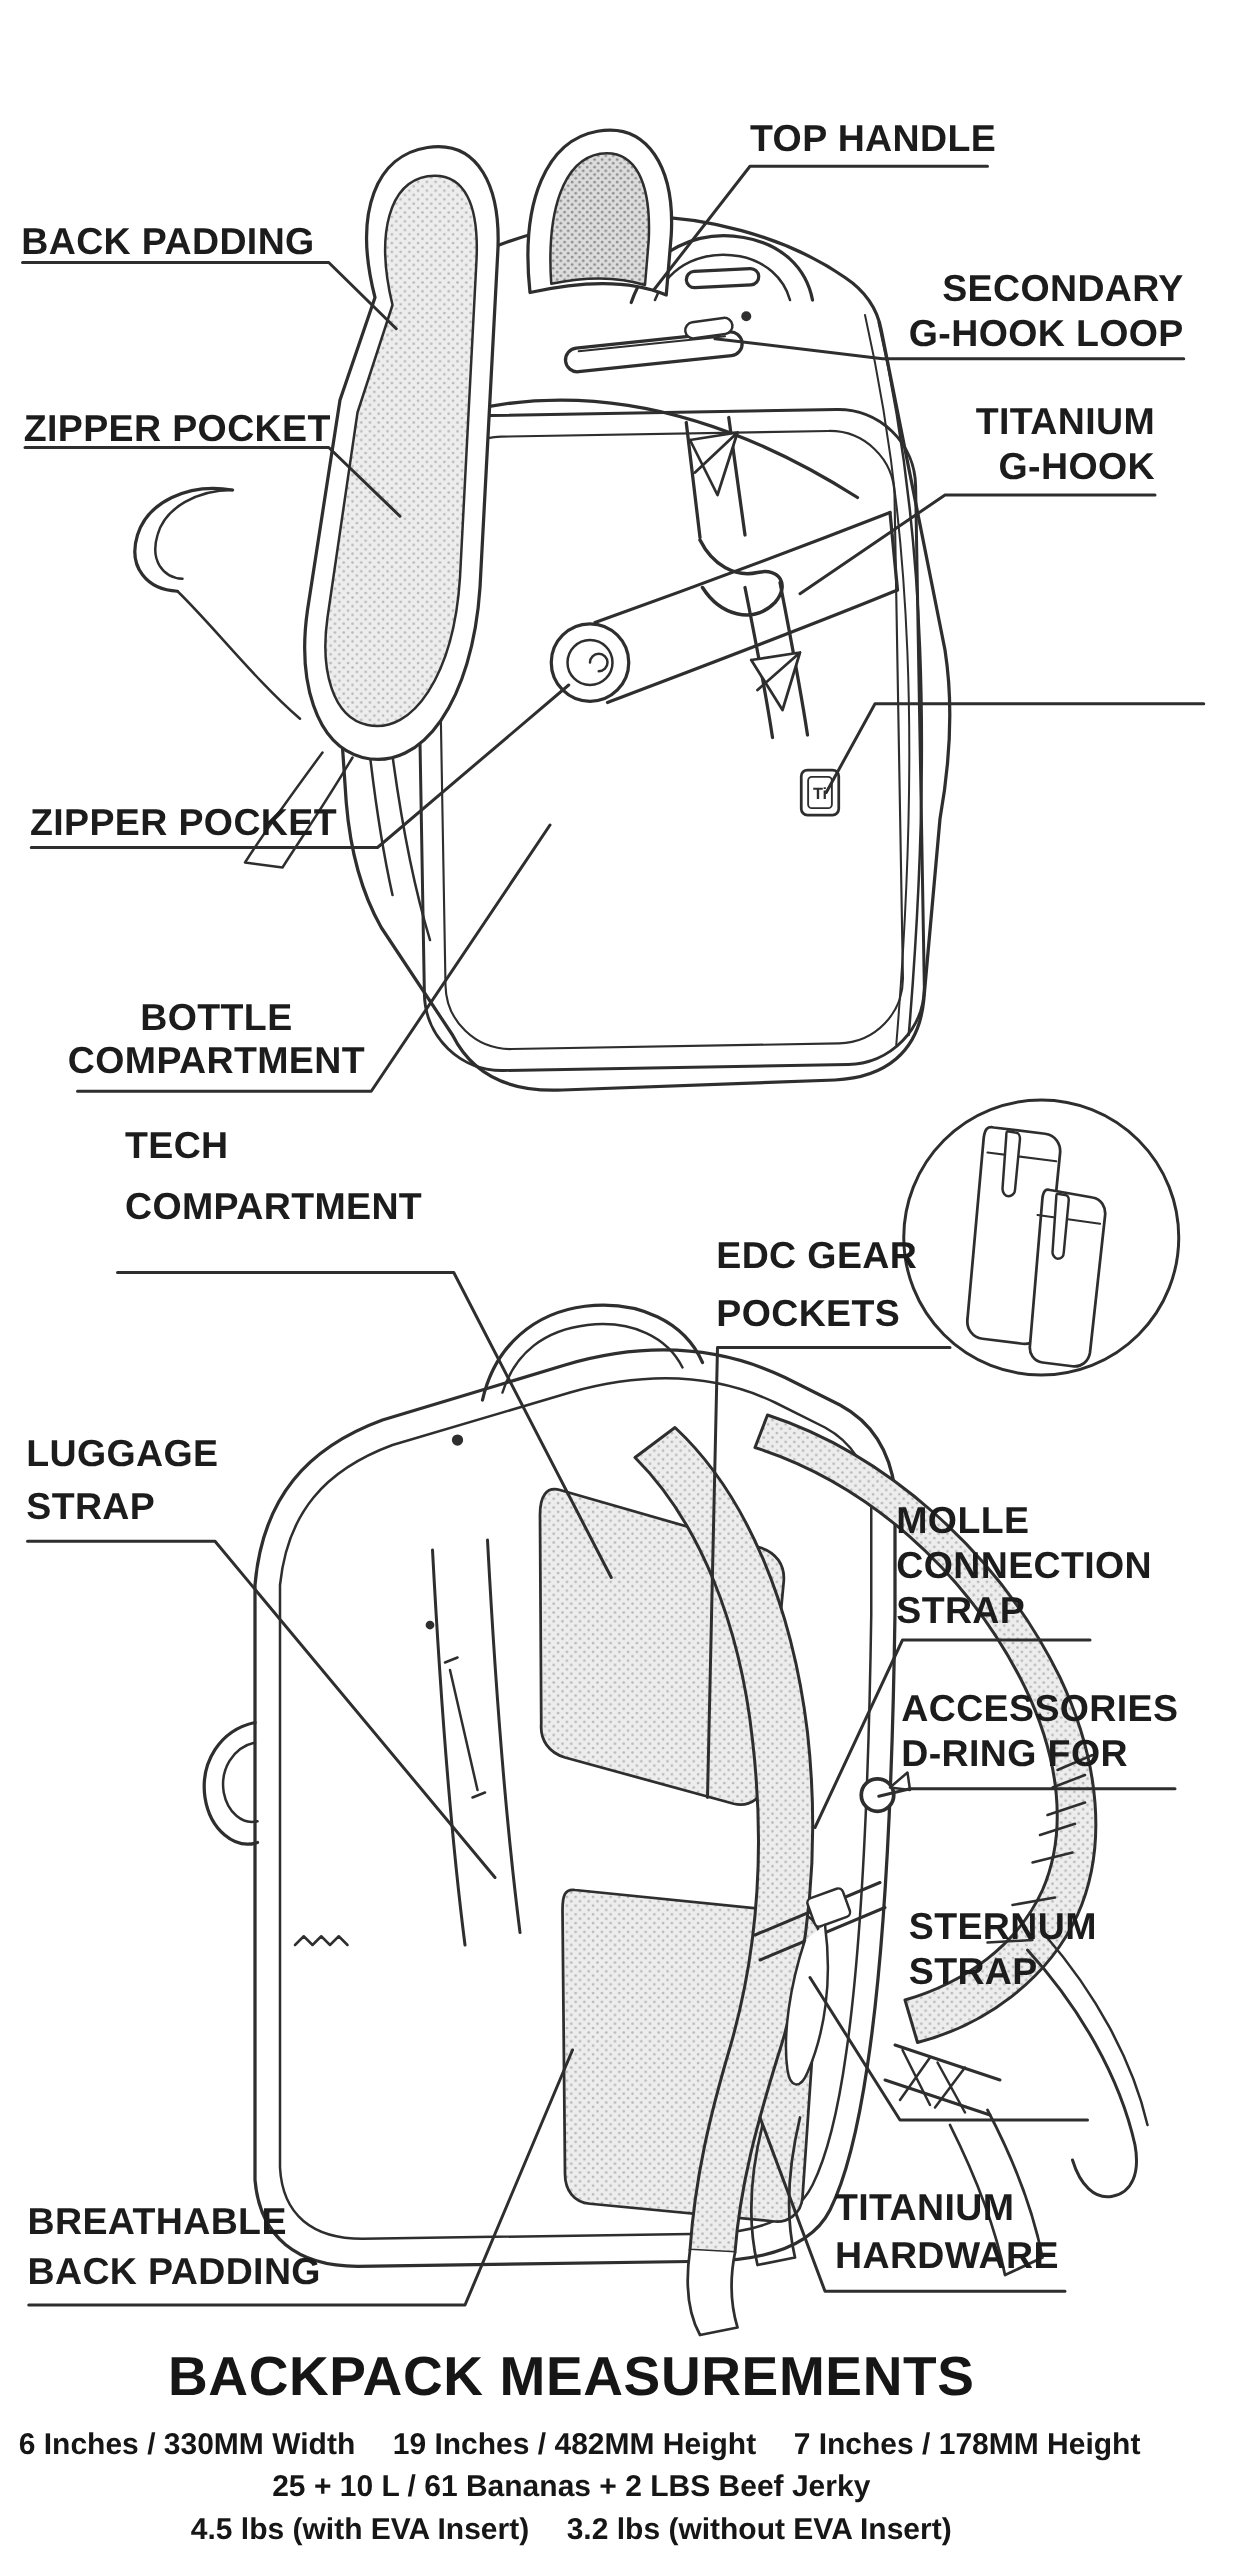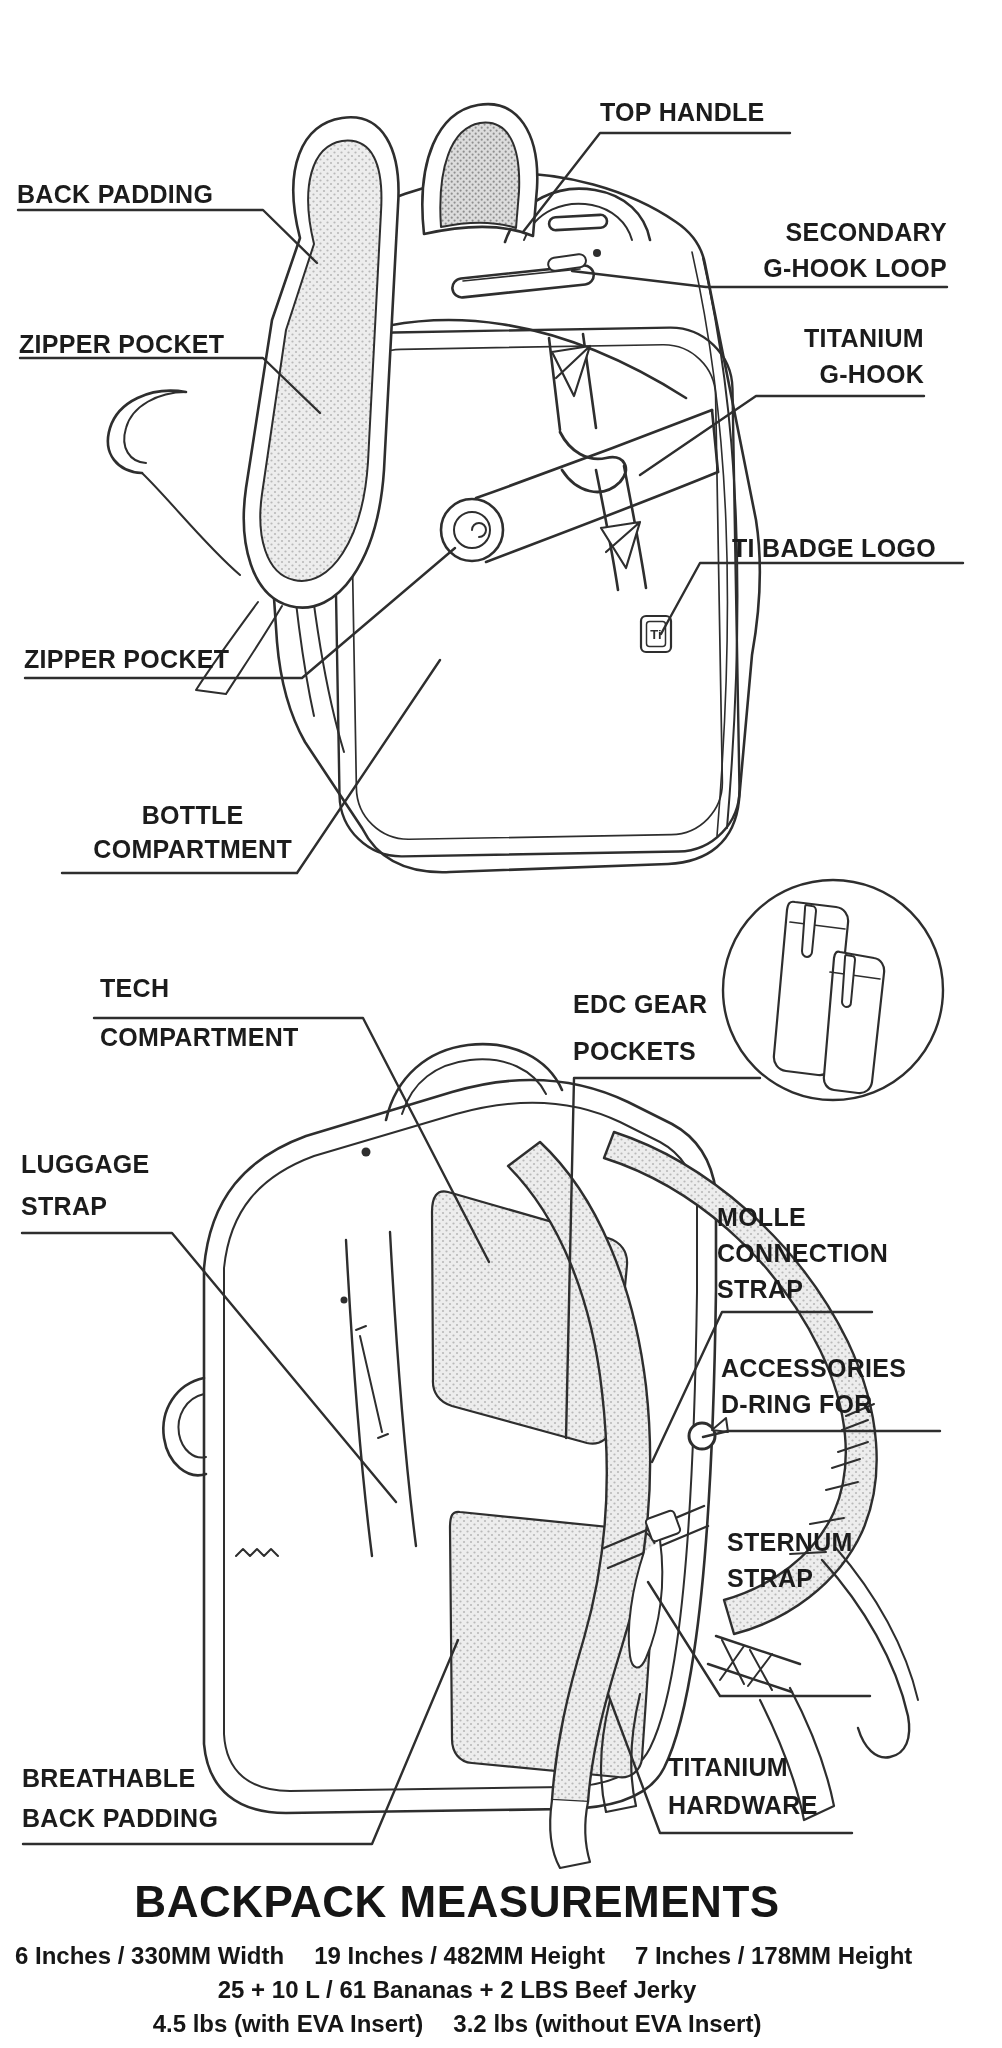--- a/index.html
+++ b/index.html
@@ -2,21 +2,21 @@
 <html><head>
 <meta charset="utf-8">
 <style>
   html,body{margin:0;padding:0;background:#ffffff;}
   .canvas{
     position:relative;width:1002px;height:2048px;background:#ffffff;overflow:hidden;
     font-family:"Liberation Sans","DejaVu Sans",sans-serif;
   }
   .art{position:absolute;left:0;top:0;}
   .label{
-    position:absolute;color:#1c1c1c;font-weight:bold;font-size:25px;
+    position:absolute;color:#1c1c1c;font-weight:bold;font-size:30px;
     line-height:36px;letter-spacing:.3px;white-space:nowrap;
   }
   .label.right{text-align:right;}
   .lh49 div{line-height:49px;} .lh47 div{line-height:47px;} .lh42 div{line-height:42px;}
   .lh40 div{line-height:40px;} .lh38 div{line-height:38px;} .lh34 div{line-height:34px;text-align:center;}
   .measure{position:absolute;left:0;width:914px;text-align:center;color:#161616;}
   .m-title{top:1878px;font-size:44px;font-weight:bold;letter-spacing:.5px;line-height:48px;}
   .m-row{font-weight:bold;font-size:24px;line-height:30px;white-space:nowrap;}
   .m-row1{top:1941px;} .m-row2{top:1975px;} .m-row3{top:2009px;}
   .m-row span{margin:0 15px;}
@@ -223,30 +223,29 @@
     <div>G-HOOK LOOP</div>
   </div>
 
   <div class="label" style="left:19px;top:326px">ZIPPER POCKET</div>
 
   <div class="label right" style="right:78px;top:320px">
     <div>TITANIUM</div>
     <div>G-HOOK</div>
   </div>
 
-  <div class="label" style="left:732px;top:530px">TI BADGE LOGO</div>
 
   <div class="label" style="left:24px;top:641px">ZIPPER POCKET</div>
 
   <div class="label right lh34" style="right:710px;top:798px">
     <div>BOTTLE</div>
     <div>COMPARTMENT</div>
   </div>
 
-  <div class="label lh49" style="left:100px;top:964px">
+  <div class="label lh49" style="left:100px;top:892px">
     <div>TECH</div>
     <div>COMPARTMENT</div>
   </div>
 
   <div class="label lh47" style="left:573px;top:981px">
     <div>EDC GEAR</div>
     <div>POCKETS</div>
   </div>
 
   <div class="label lh42" style="left:21px;top:1143px">

